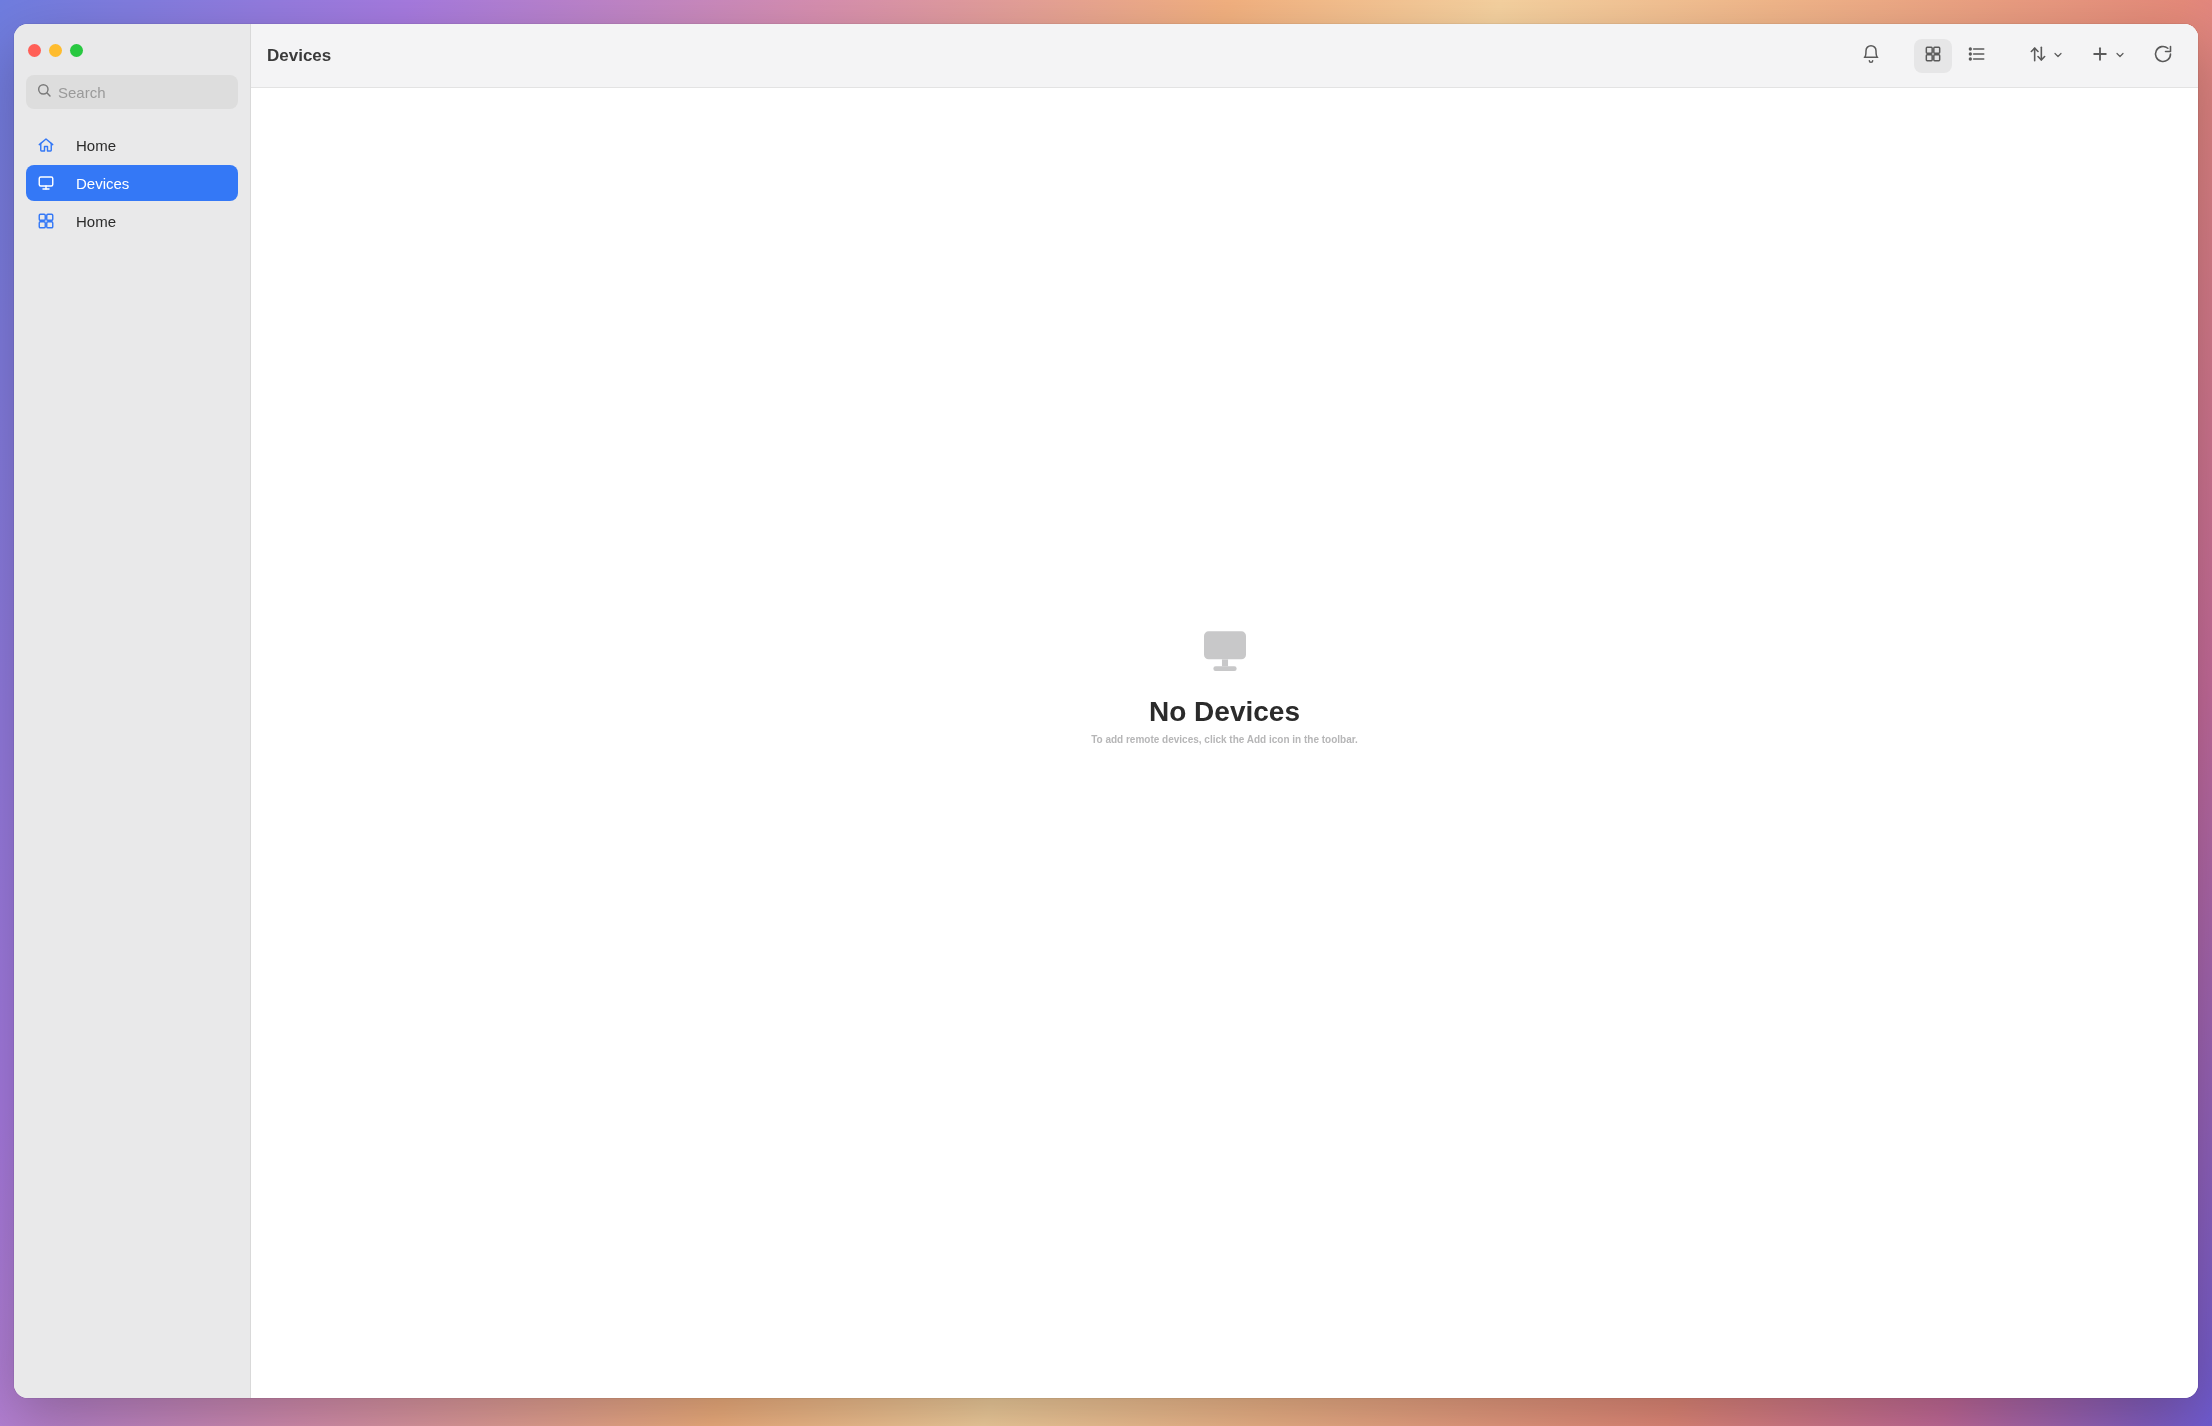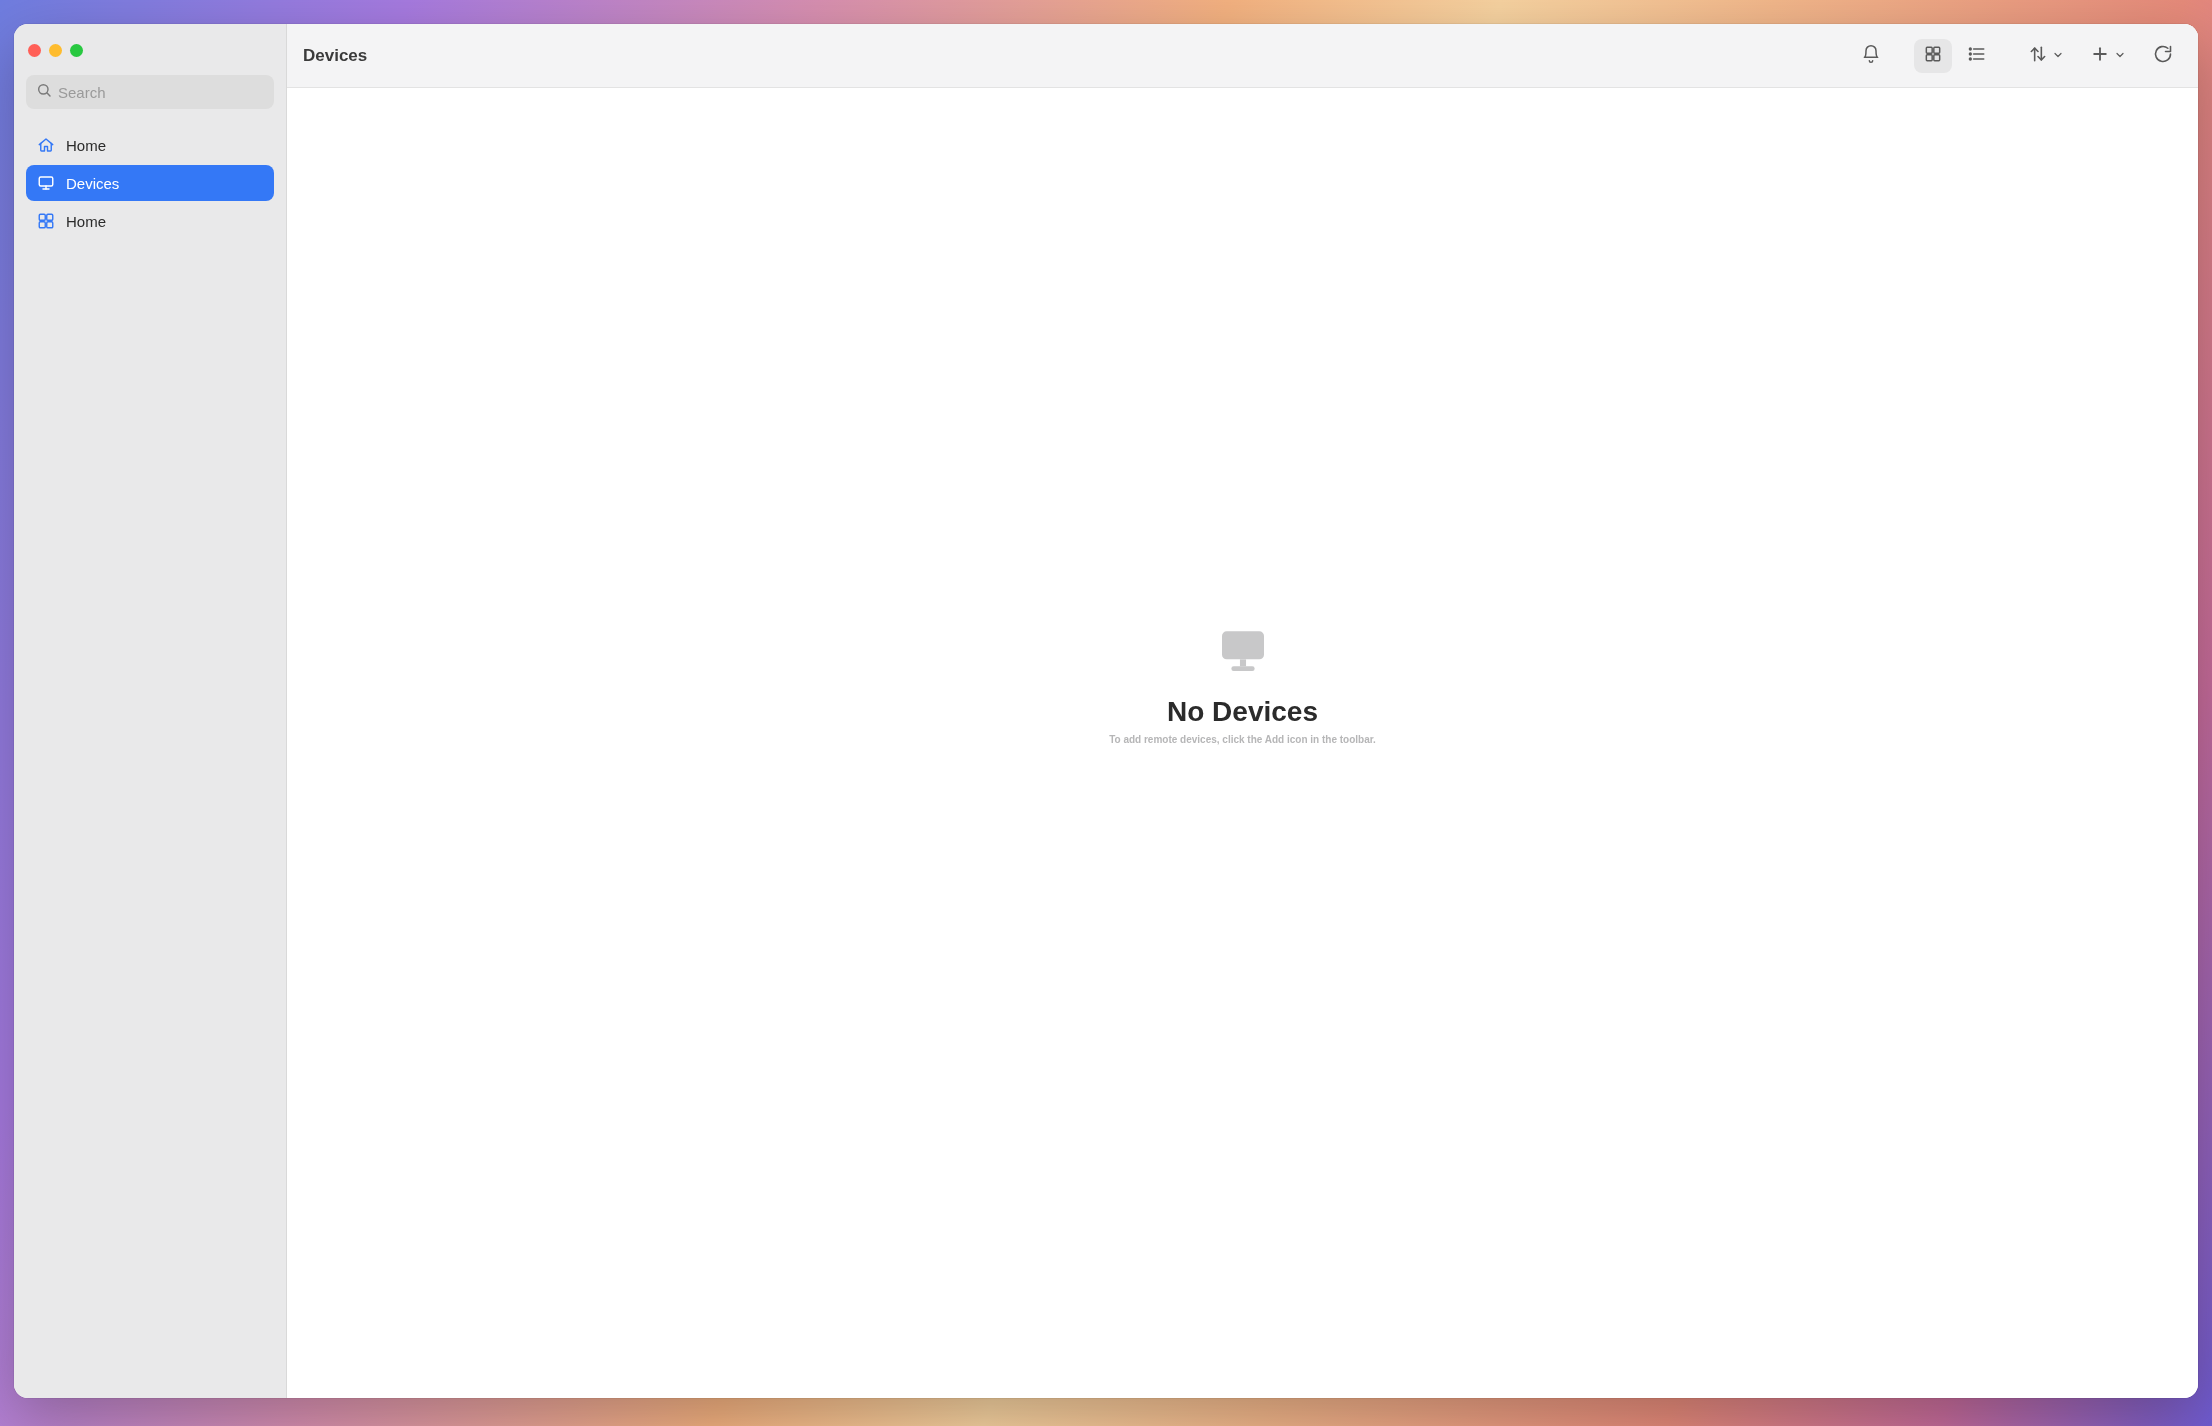--- a/index.html
+++ b/index.html
@@ -17,21 +17,21 @@
       height: 100%;
       max-width: 2184px;
       background: #ffffff;
       border-radius: 14px;
       box-shadow: 0 20px 60px rgba(0,0,0,0.25), 0 0 0 1px rgba(0,0,0,0.05);
       display: flex;
       overflow: hidden;
     }
     
     .sidebar {
-      width: 273px;
+      width: 237px;
       background: #e9e9ea;
       border-right: 1px solid #d9d9d9;
       display: flex;
       flex-direction: column;
       padding-top: 12px;
     }
     .traffic-lights {
       display: flex;
       gap: 8px;
       padding: 8px 14px 18px 14px;
@@ -57,21 +57,21 @@
       outline: none;
       font-size: 15px;
       color: #333;
       width: 100%;
     }
     .search input::placeholder { color: #9a9a9a; }
     .nav { padding: 6px 12px; display: flex; flex-direction: column; gap: 2px; }
     .nav-item {
       display: flex;
       align-items: center;
-      gap: 10px;
+      gap: 20px;
       padding: 8px 10px;
       border-radius: 8px;
       font-size: 15px;
       color: #2b2b2b;
       cursor: default;
     }
     .nav-item .nav-icon { width: 20px; height: 20px; display: flex; align-items: center; justify-content: center; }
     .nav-item .nav-icon svg { width: 18px; height: 18px; }
     .nav-item.active { background: #3478f6; color: #fff; }
     .nav-item .nav-icon.blue svg { color: #3478f6; }

